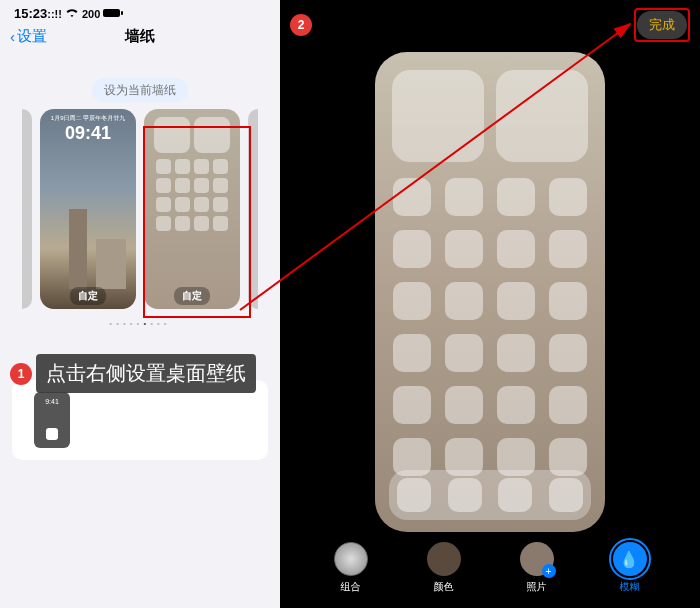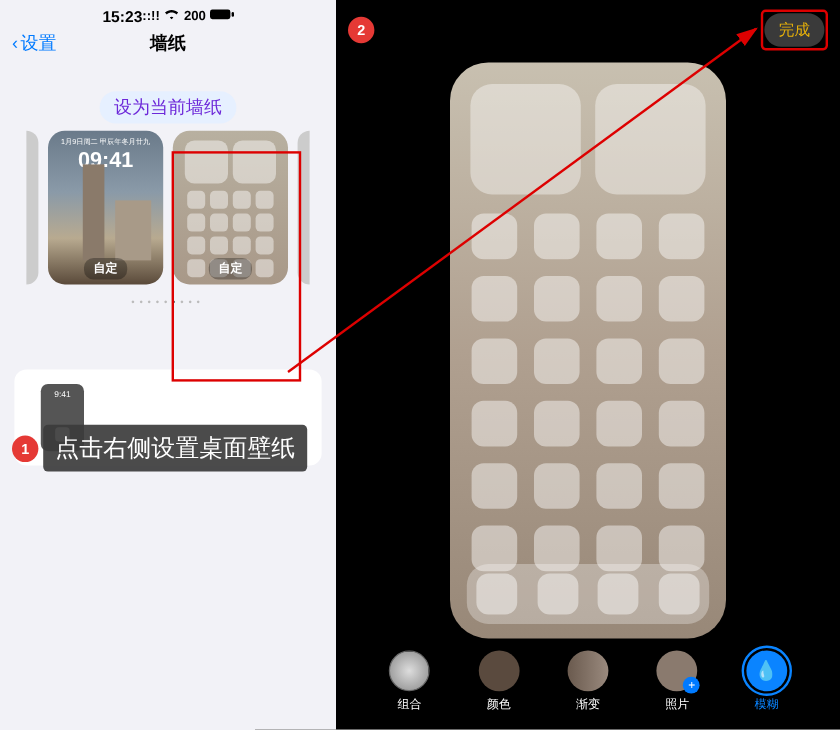--- a/index.html
+++ b/index.html
@@ -2,32 +2,32 @@
 <html><head>
 <meta charset="utf-8">
 <style>
   * { margin: 0; padding: 0; box-sizing: border-box; }
   body { font-family: -apple-system, "PingFang SC", sans-serif; background: #fff; width: 700px; height: 608px; overflow: hidden; position: relative; }
   .container { display: flex; width: 700px; height: 608px; }
   .left-pane { width: 280px; height: 608px; background: #f2f2f7; position: relative; }
   .right-pane { width: 420px; height: 608px; background: #000; position: relative; display:flex; flex-direction:column; }
 
   
-  .status-bar { display: flex; justify-content: center; align-items: center; padding: 6px 14px 0; font-size: 13px; font-weight: 600; color: #000; }
+  .status-bar { display: flex; justify-content: flex-start; align-items: center; padding: 6px 14px 0; font-size: 13px; font-weight: 600; color: #000; }
   .status-icons { display:flex; gap:3px; align-items:center; font-size:11px; }
 
   .nav-bar { display: flex; align-items: center; padding: 6px 10px 8px; position: relative; }
   .back { color: #007aff; font-size: 15px; display:flex; align-items:center; gap:2px;}
   .nav-title { position:absolute; left:50%; transform:translateX(-50%); font-size: 15px; font-weight: 600; }
 
   .set-current { text-align: center; margin: 26px 0 10px; }
-  .set-current span { color: #6d28d9; background:#e6f0ff; padding:5px 12px; border-radius:14px; font-size:15px; }
+  .set-current span { color: #737373; background:#e6f0ff; padding:5px 12px; border-radius:14px; font-size:12px; }
 
   .preview-row { display: flex; justify-content: center; gap: 8px; padding: 0 8px; position:relative; }
-  .wp-card { width: 96px; height: 128px; border-radius: 14px; position: relative; overflow: hidden; }
+  .wp-card { width: 96px; height: 200px; border-radius: 14px; position: relative; overflow: hidden; }
   .wp-card.edge { width: 10px; background:#ccc; border-radius: 0 10px 10px 0; }
   .wp-card.edge.right { border-radius: 10px 0 0 10px; }
   .lock-card { background: linear-gradient(#6a7a8a,#8a9aa8 40%,#b8aa90 70%,#5a4a3a); }
   .lock-time { position:absolute; top:14px; left:0; right:0; text-align:center; color:#fff; font-size:18px; font-weight:700;}
   .lock-date { position:absolute; top:5px; left:0; right:0; text-align:center; color:#fff; font-size:6px;}
   .tower { position:absolute; bottom:20px; left:30%; width:18px; height:80px; background:#8a7a6a; }
   .bldg { position:absolute; bottom:20px; right:10%; width:30px; height:50px; background:#a89a88;}
   .custom-label { position:absolute; bottom:4px; left:50%; transform:translateX(-50%); color:#fff; font-size:10px; background:rgba(0,0,0,.3); padding:2px 8px; border-radius:8px;font-weight:bold;}
 
   .home-card { background: linear-gradient(#b8b0a0,#a89888); display:flex; flex-direction:column; align-items:center; padding:8px 6px; }
@@ -229,24 +229,20 @@
     <div class="r-bottom">
       <div class="opt">
         <div class="opt-circle c1"></div>
         <div class="opt-label">组合</div>
       </div>
       <div class="opt">
         <div class="opt-circle c2"></div>
         <div class="opt-label">颜色</div>
       </div>
       <div class="opt">
-        <div class="opt-circle c3"></div>
-        <div class="opt-label">渐变</div>
-      </div>
-      <div class="opt">
         <div class="opt-circle c4"></div>
         <div class="opt-label">照片</div>
       </div>
       <div class="opt sel">
         <div class="opt-circle c5">💧</div>
         <div class="opt-label">模糊</div>
       </div>
     </div>
   </div>
 </div>

